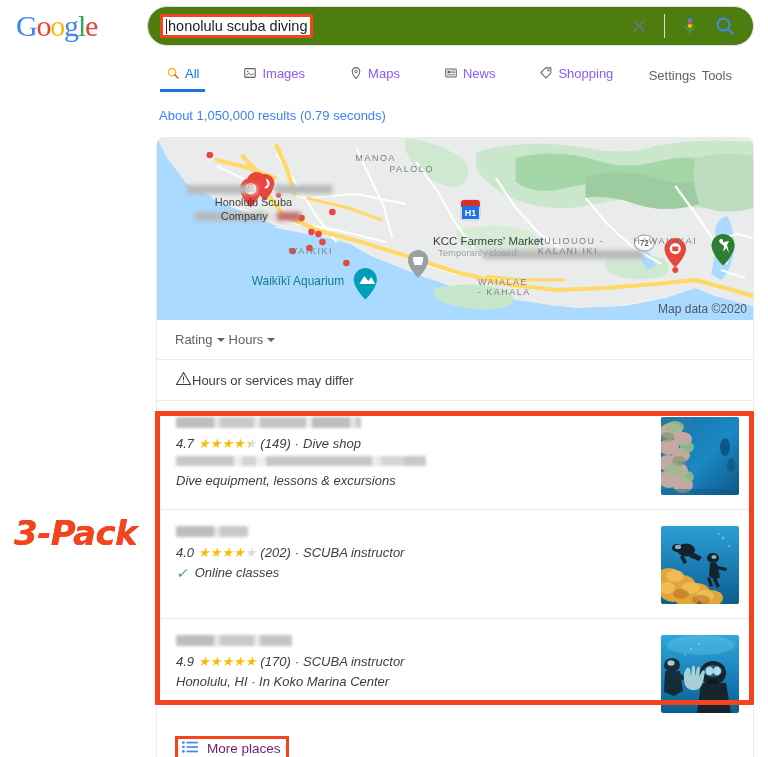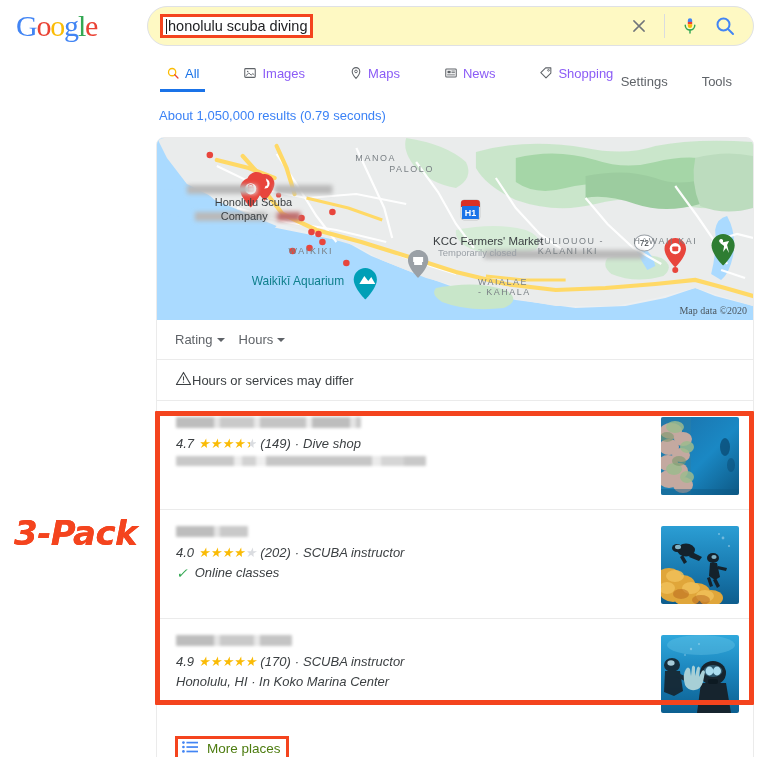--- a/index.html
+++ b/index.html
@@ -23,21 +23,21 @@
   .glogo span:nth-child(2){color:#EA4335;}
   .glogo span:nth-child(3){color:#FBBC05;}
   .glogo span:nth-child(4){color:#4285F4;}
   .glogo span:nth-child(5){color:#34A853;}
   .glogo span:nth-child(6){color:#EA4335;}
 
   .searchwrap {
     position: absolute; left: 147px; top: 6px;
     width: 607px; height: 40px;
     border: 1px solid #dfe1e5; border-radius: 24px;
-    background:#fef9c3;
+    background:#4d7c0f;
     display: flex; align-items: center;
   }
   .search-hl {
     position: relative; margin-left: 12px;
     border: 3px solid #f4441e; background: #fff;
     padding: 0 3px; height: 24px; display:flex; align-items:center;
   }
   .search-caret {
     display:inline-block; width:1px; height:15px; background:#202124;
     margin-right:1px;
@@ -66,21 +66,21 @@
     font-size: 13px; color:#8b5cf6; cursor:pointer; position:relative;
     white-space: nowrap;
   }
   .tab.active { color:#1a73e8; }
   .tab.active::after {
     content:""; position:absolute; left:8px; right:8px; bottom:-2px;
     height:3px; background:#1a73e8;
   }
   .tab svg { display:block; }
   .settings-tools {
-    position:absolute; right:36px; top:8px; display:flex; gap:34px;
+    position:absolute; right:36px; top:2px; display:flex; gap:6px;
     height:34px; align-items:center;
   }
   .st-link { font-size:13px; color:#5f6368; cursor:pointer; }
 
   
   .stats {
     position:absolute; left:159px; top:108px;
     font-size:13px; color:#3b82f6;
   }
 
@@ -90,26 +90,26 @@
     border:1px solid #ebebeb; border-radius:8px; background:#fff;
     overflow:hidden;
   }
   .map {
     position:relative; width:100%; height:182px; overflow:hidden;
     background:#e8eaed;
   }
   .map svg { display:block; width:100%; height:182px; }
   .mapattr {
     position:absolute; right:6px; bottom:4px;
-    font-size:10px; color:#3c4043; opacity:.85;
-    font-family:Liberation Serif, serif;
+    font-size:12px; color:#3c4043; opacity:.85;
+    font-family:Liberation Sans, sans-serif;
   }
 
   .filters {
-    display:flex; align-items:center; gap:14px;
+    display:flex; align-items:center; gap:4px;
     height:40px; padding-left:18px;
     border-bottom:1px solid #ebebeb;
   }
   .filter-chip {
     font-size:13px; color:#5f6368; cursor:pointer;
     display:flex; align-items:center; gap:4px;
   }
   .caret { width:0;height:0;border-left:4px solid transparent;
            border-right:4px solid transparent;border-top:4px solid #5f6368; }
 
@@ -168,21 +168,21 @@
   .thumb svg { display:block; width:78px; height:78px; }
 
   .moreplaces-row {
     display:flex; align-items:center; height:44px; padding-left:18px;
   }
   .moreplaces-hl {
     display:flex; align-items:center; gap:9px;
     border:3px solid #f4441e; background:#fff; padding:1px 5px 2px 4px;
     cursor:pointer;
   }
-  .mp-text { font-size:13.5px; color:#4d7c0f; white-space:nowrap; }
+  .mp-text { font-size:13.5px; color:#701a75; white-space:nowrap; }
 
   
   .hl-box {
     position:absolute; border:5px solid #f4441e; pointer-events:none;
     border-radius:1px;
   }
   #hl-pack { left:155px; top:411px; width:599px; height:294px; }
 
   .annot-3pack {
     position:absolute; left:14px; top:513px;
@@ -490,20 +490,21 @@
                 <span class="star">★</span>
                 <span class="star">★</span>
                 <span class="star">★</span>
                 <span class="star half">★</span>
             </span>
             <span>(149)</span>
             <span>·</span>
             <span>Dive shop</span>
           </div>
           <div class="blur-addr" style="width:250px"></div>
+          <div class="desc-text">Dive equipment, lessons &amp; excursions</div>
         </div>
         <div class="thumb">
           <svg viewBox="0 0 78 78">
             <defs>
                 <linearGradient id="w1" x1="0" y1="0" x2="1" y2="1">
               <stop offset="0%" stop-color="#1b6fa8"></stop>
                   <stop offset="55%" stop-color="#1a88c4"></stop>
                   <stop offset="100%" stop-color="#0d5884"></stop>
                 </linearGradient>
               </defs>

